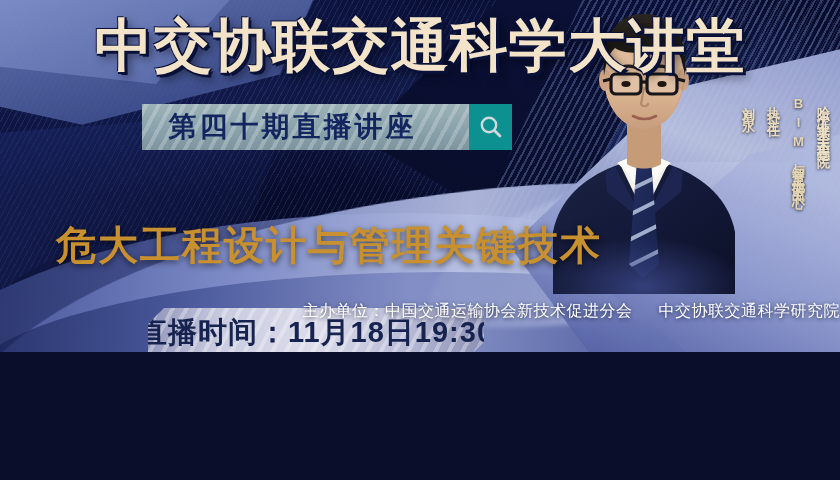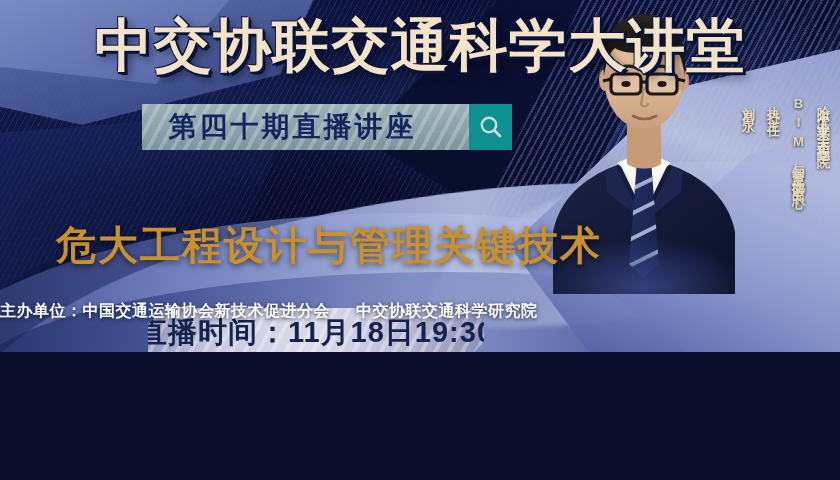--- a/index.html
+++ b/index.html
@@ -218,23 +218,23 @@
   .time-text{
     position:relative;z-index:2;
     font-size:29px;font-weight:bold;letter-spacing:1px;
     color:#16234f;
     white-space:nowrap;
   }
 
   
   .footer{
     position:absolute;left:0;bottom:30px;width:840px;
-    text-align:left;
+    text-align:right;
     z-index:9;
-    font-size:16px;font-weight:bold;letter-spacing:.5px;
+    font-size:16px;font-weight:normal;letter-spacing:.5px;
     color:#ffffff;
     text-shadow:0 1px 4px rgba(10,16,50,.85);
     white-space:nowrap;
     margin-top:20px;
   }
   .footer .gap{display:inline-block;width:26px;}
 
   
   .portrait{
     position:absolute;right:105px;bottom:58px;

